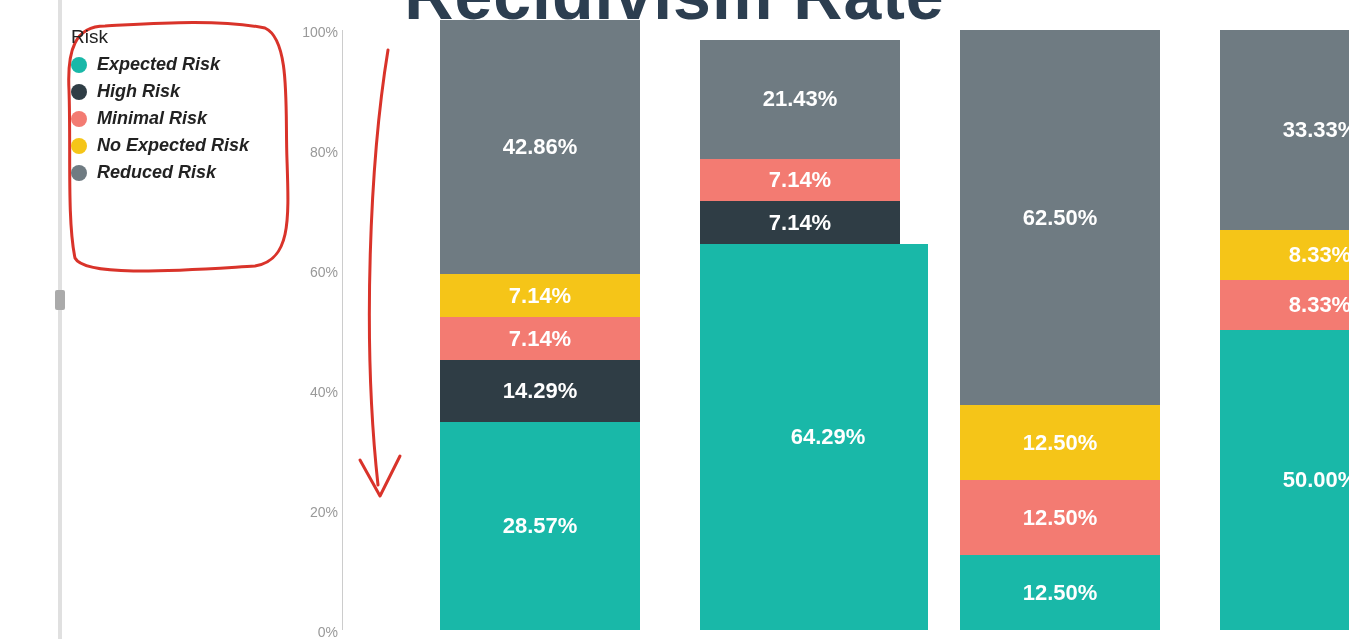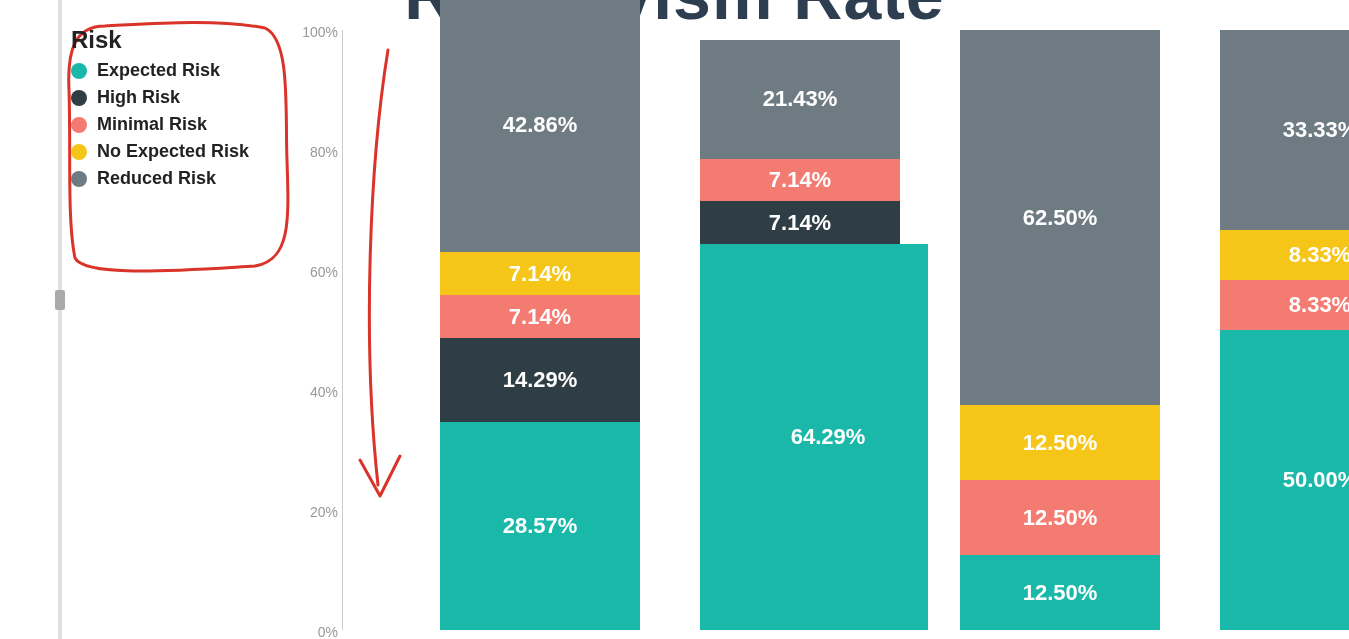--- a/index.html
+++ b/index.html
@@ -2,24 +2,24 @@
 <html><head>
 <meta charset="utf-8">
 <style>
   html,body{margin:0;padding:0;width:1349px;height:639px;font-family:"Segoe UI",Arial,sans-serif;background:#fff;overflow:hidden;}
   .side-bar{position:absolute;left:58px;top:0;width:4px;height:639px;background:#e0e0e0;}
   .side-handle{position:absolute;left:55px;top:290px;width:10px;height:20px;background:#aaa;border-radius:2px;}
   .title{position:absolute;left:0;width:1349px;top:-44px;text-align:center;font-weight:800;color:#2c3e50;font-size:68px;letter-spacing:1px;}
   .legend-wrap{position:absolute;left:65px;top:20px;width:230px;height:255px;}
   .legend-ann{position:absolute;left:0;top:0;width:230px;height:255px;pointer-events:none;}
   .legend{position:absolute;left:6px;top:6px;padding:0;}
-  .legend-title{font-weight:700;font-size:24px;color:#222;margin-bottom:4px;}
+  .legend-title{font-weight:400;font-size:19px;color:#222;margin-bottom:4px;}
   .legend-row{display:flex;align-items:center;margin:6px 0;}
   .legend-dot{width:16px;height:16px;border-radius:50%;margin-right:10px;flex:0 0 auto;}
-  .legend-label{font-weight:700;font-size:18px;color:#222;}
+  .legend-label{font-weight:700;font-size:18px;color:#222;font-style:italic;}
   .chart{position:absolute;left:300px;top:30px;width:1049px;height:600px;}
   .axis-line{position:absolute;left:42px;top:0;width:0;height:600px;border-left:1px solid #ccc;}
   .tick{position:absolute;left:0;font-size:14px;color:#999;width:38px;text-align:right;}
   .bar{position:absolute;bottom:0;width:200px;}
   .seg{width:100%;position:relative;display:flex;align-items:center;justify-content:center;}
   .seg-label{color:#fff;font-weight:700;font-size:22px;font-family:"Segoe UI",Arial,sans-serif;}
   .arrow-svg{position:absolute;left:300px;top:40px;pointer-events:none;}
 </style>
 </head>
 <body>
@@ -74,21 +74,21 @@
       <div class="tick" style="top: 234px;">60%</div>
       <div class="tick" style="top: 114px;">80%</div>
       <div class="tick" style="top: -6px;">100%</div>
     </div>
   <div id="bars">
       <div class="bar" style="left: 140px; height: 600px;">
         <div style="position: absolute; bottom: 0px; left: 0px; width: 100%; display: flex; flex-direction: column-reverse;">
           <div class="seg" style="height: 208px; background: rgb(25, 184, 168);">
             <span class="seg-label">28.57%</span>
           </div>
-          <div class="seg" style="height: 84px; background: rgb(47, 61, 69);">
+          <div class="seg" style="height: 62px; background: rgb(47, 61, 69);">
             <span class="seg-label">14.29%</span>
           </div>
           <div class="seg" style="height: 42.84px; background: rgb(243, 123, 114);">
             <span class="seg-label">7.14%</span>
           </div>
           <div class="seg" style="height: 42.84px; background: rgb(245, 197, 24);">
             <span class="seg-label">7.14%</span>
           </div>
           <div class="seg" style="height: 254px; background: rgb(111, 123, 130);">
             <span class="seg-label">42.86%</span>

